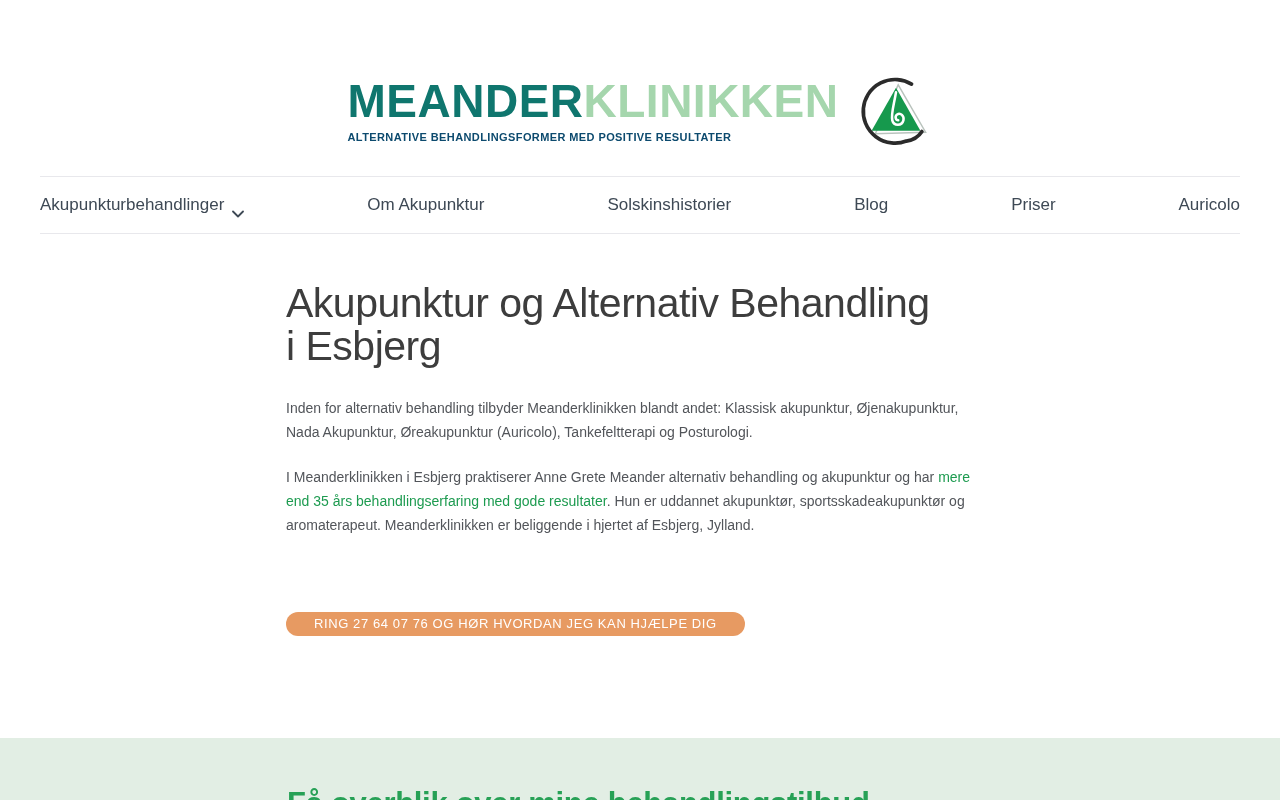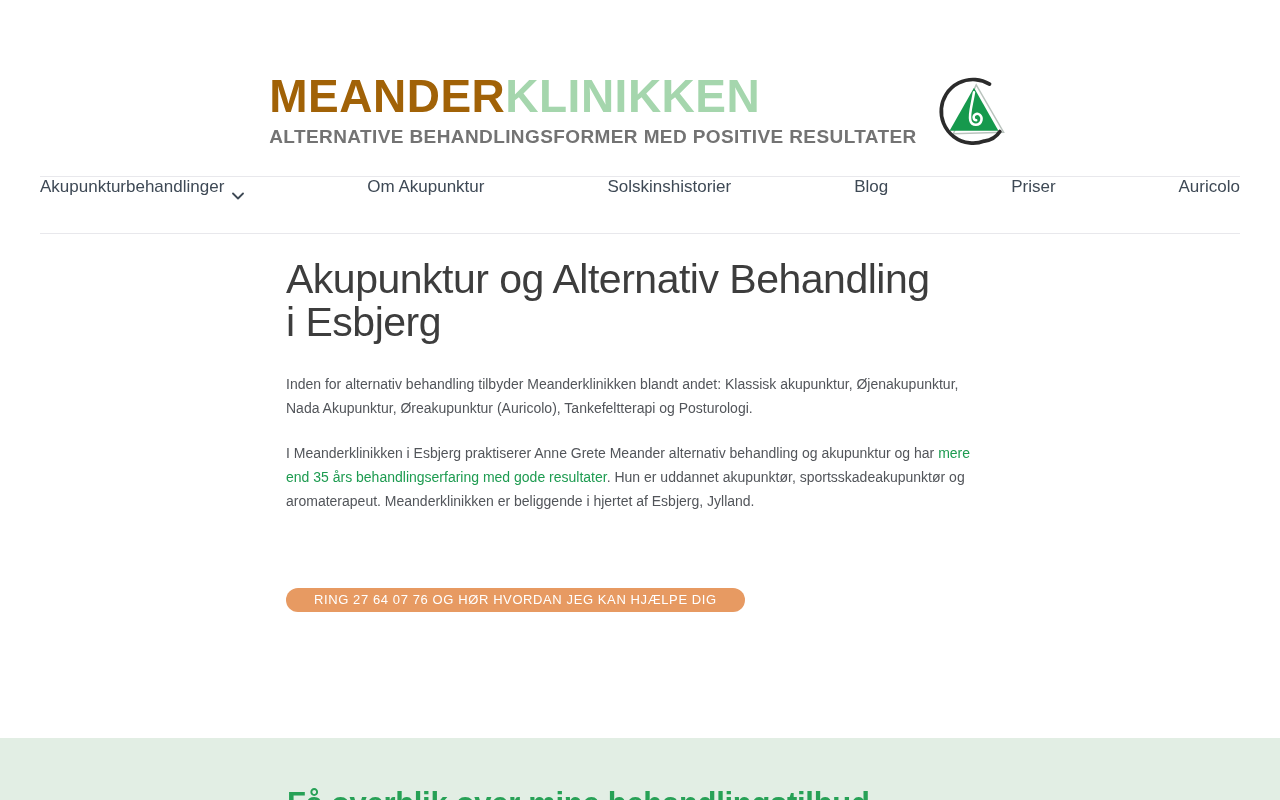--- a/index.html
+++ b/index.html
@@ -13,44 +13,44 @@
   }
 
   
   .header { padding-top: 72px; display: flex; justify-content: center; }
   .logo { display: flex; align-items: center; gap: 20px; text-decoration: none; cursor: pointer; }
   .logo-text { display: flex; flex-direction: column; }
   .logo-name {
     font-weight: bold; font-size: 46px; line-height: 1;
     font-stretch: condensed; letter-spacing: 0.5px; white-space: nowrap;
   }
-  .logo-name .primary { color: #a16207; }
+  .logo-name .primary { color: #0f766e; }
   .logo-name .secondary { color: #a5d6ad; }
   .logo-tagline {
-    margin-top: 7px; font-weight: bold; font-size: 19px;
-    color: #737373; letter-spacing: 0.4px; font-stretch: condensed; white-space: nowrap;
+    margin-top: 7px; font-weight: bold; font-size: 11px;
+    color: #0c4a6e; letter-spacing: 0.4px; font-stretch: condensed; white-space: nowrap;
   }
   .logo-mark { width: 74px; height: 76px; flex: 0 0 auto; }
 
   
   .nav {
     margin: 28px 40px 0 40px;
     border-top: 1px solid #e8e8ec;
     border-bottom: 1px solid #e8e8ec;
     height: 58px;
-    display: flex; align-items: flex-start; justify-content: space-between;
+    display: flex; align-items: center; justify-content: space-between;
   }
   .nav-item {
     font-size: 17px; color: #3e4955; cursor: pointer;
     display: flex; align-items: center; gap: 8px; white-space: nowrap;
   }
   .chevron { width: 12px; height: 8px; display: inline-block; margin-top: 3px; }
 
   
-  .main { width: 708px; margin: 24px auto 0 auto; }
+  .main { width: 708px; margin: 48px auto 0 auto; }
   h1.page-title {
     margin: 0 0 27px 0;
     font-size: 41px; line-height: 1.06; font-weight: 400;
     font-stretch: condensed; letter-spacing: -0.5px;
     color: #3d3d3d;
     white-space: pre-line;
   }
   p.body-text {
     margin: 0 0 21px 0;
     font-size: 14px; line-height: 24px; color: #52555a;

